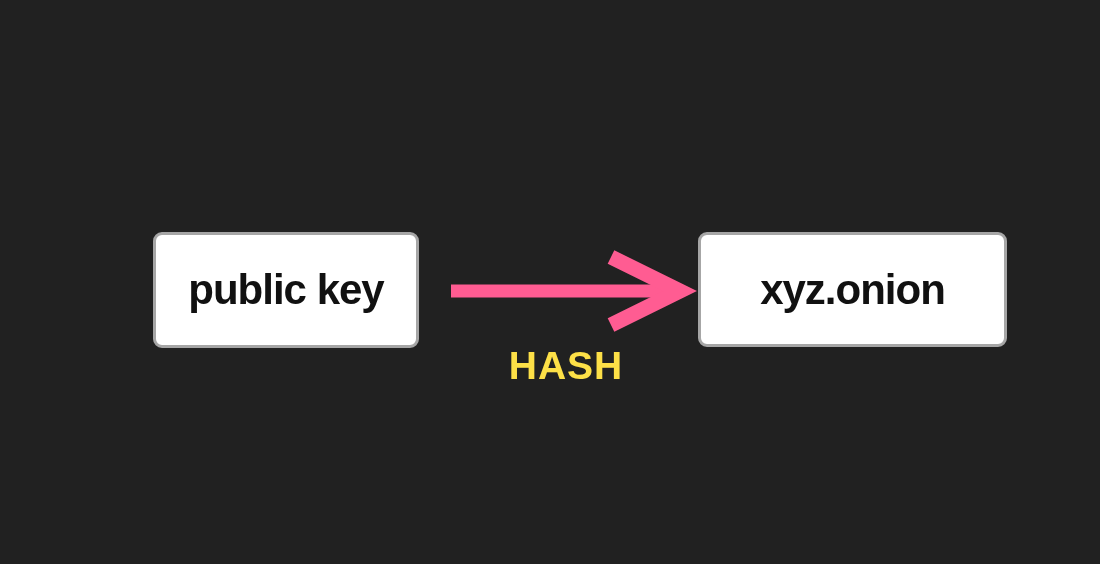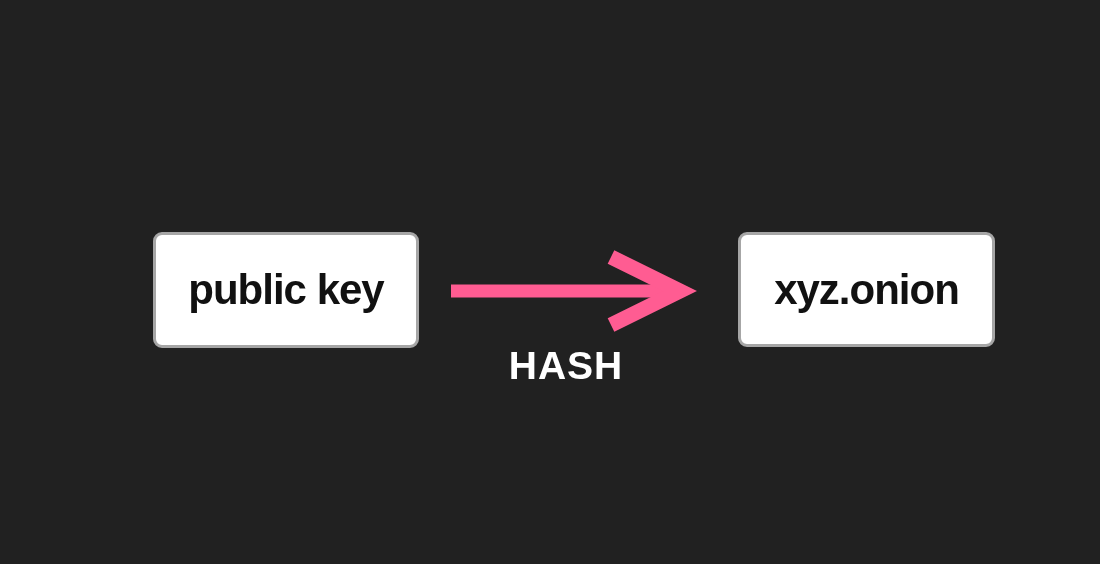--- a/index.html
+++ b/index.html
@@ -16,21 +16,21 @@
   .node {
     position: absolute;
     background: #ffffff;
     border: 3px solid #a6a6a6;
     border-radius: 9px;
     display: flex;
     align-items: center;
     justify-content: center;
   }
   .node-left  { left: 153px; top: 232px; width: 266px; height: 116px; }
-  .node-right { left: 738px; top: 232px; width: 257px; height: 115px; text-align: center; }
+  .node-right { left: 698px; top: 232px; width: 309px; height: 115px; text-align: center; }
 
   .node-label {
     color: #111111;
     font-weight: bold;
     font-size: 42px;
     letter-spacing: -1px;
     white-space: nowrap;
   }
 
   .arrow-svg {
@@ -41,21 +41,21 @@
     height: 80px;
     overflow: visible;
   }
 
   .arrow-label {
     position: absolute;
     left: 450px;
     top: 344px;
     width: 232px;
     text-align: center;
-    color: #ffffff;
+    color: #fde047;
     font-weight: bold;
     font-size: 39px;
     letter-spacing: 1px;
     white-space: nowrap;
   }
 </style>
 </head>
 <body>
 
 <div class="canvas">

